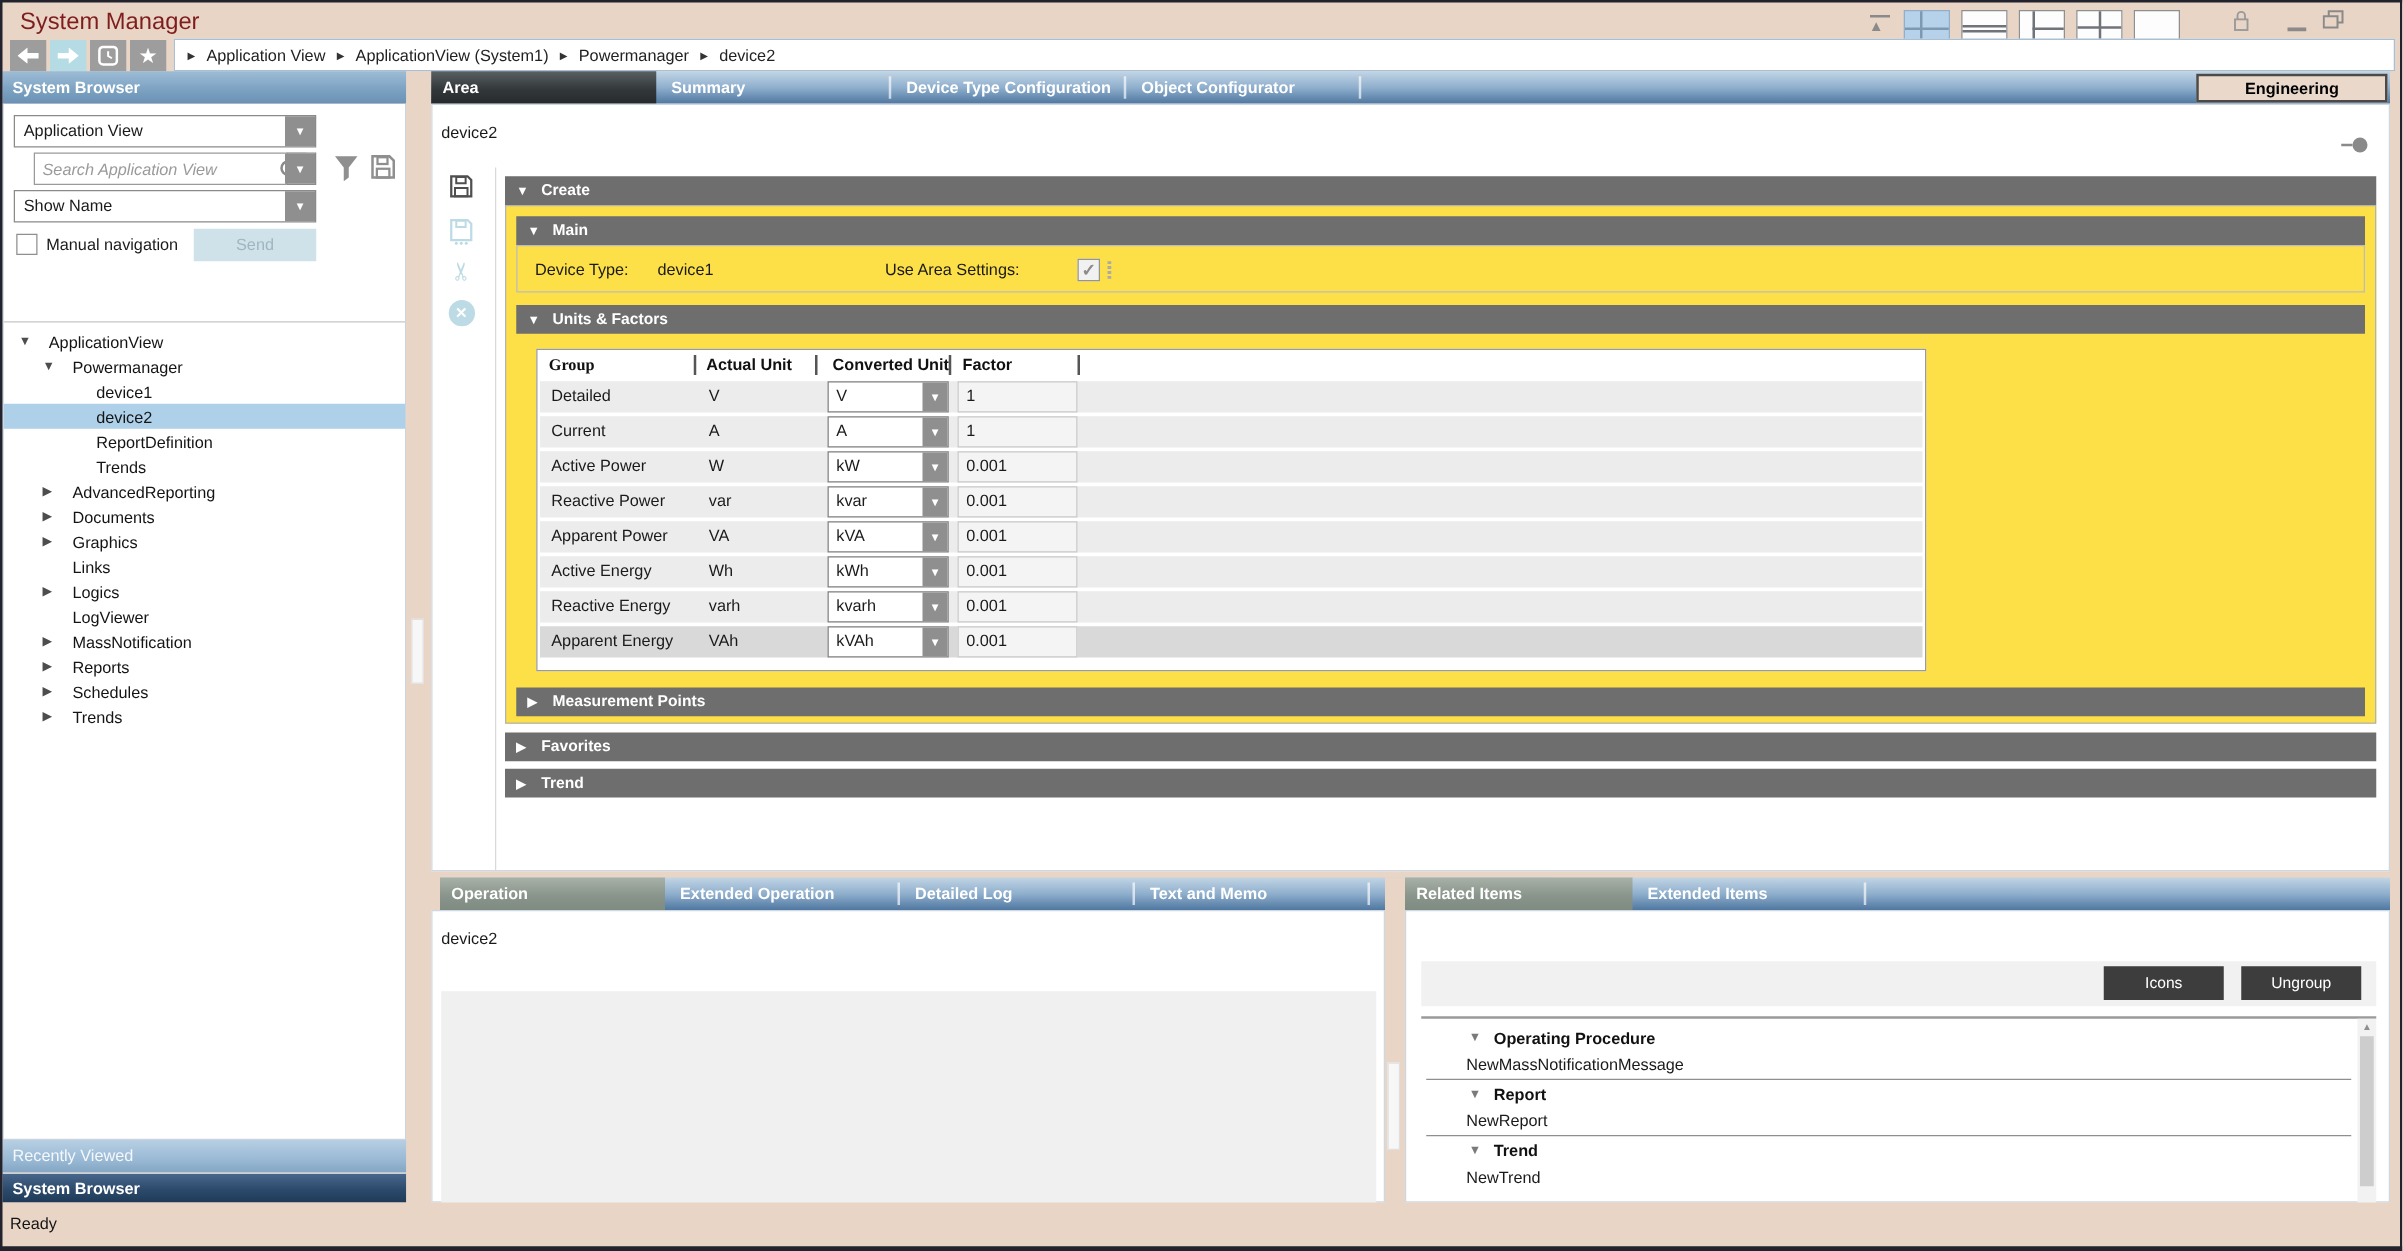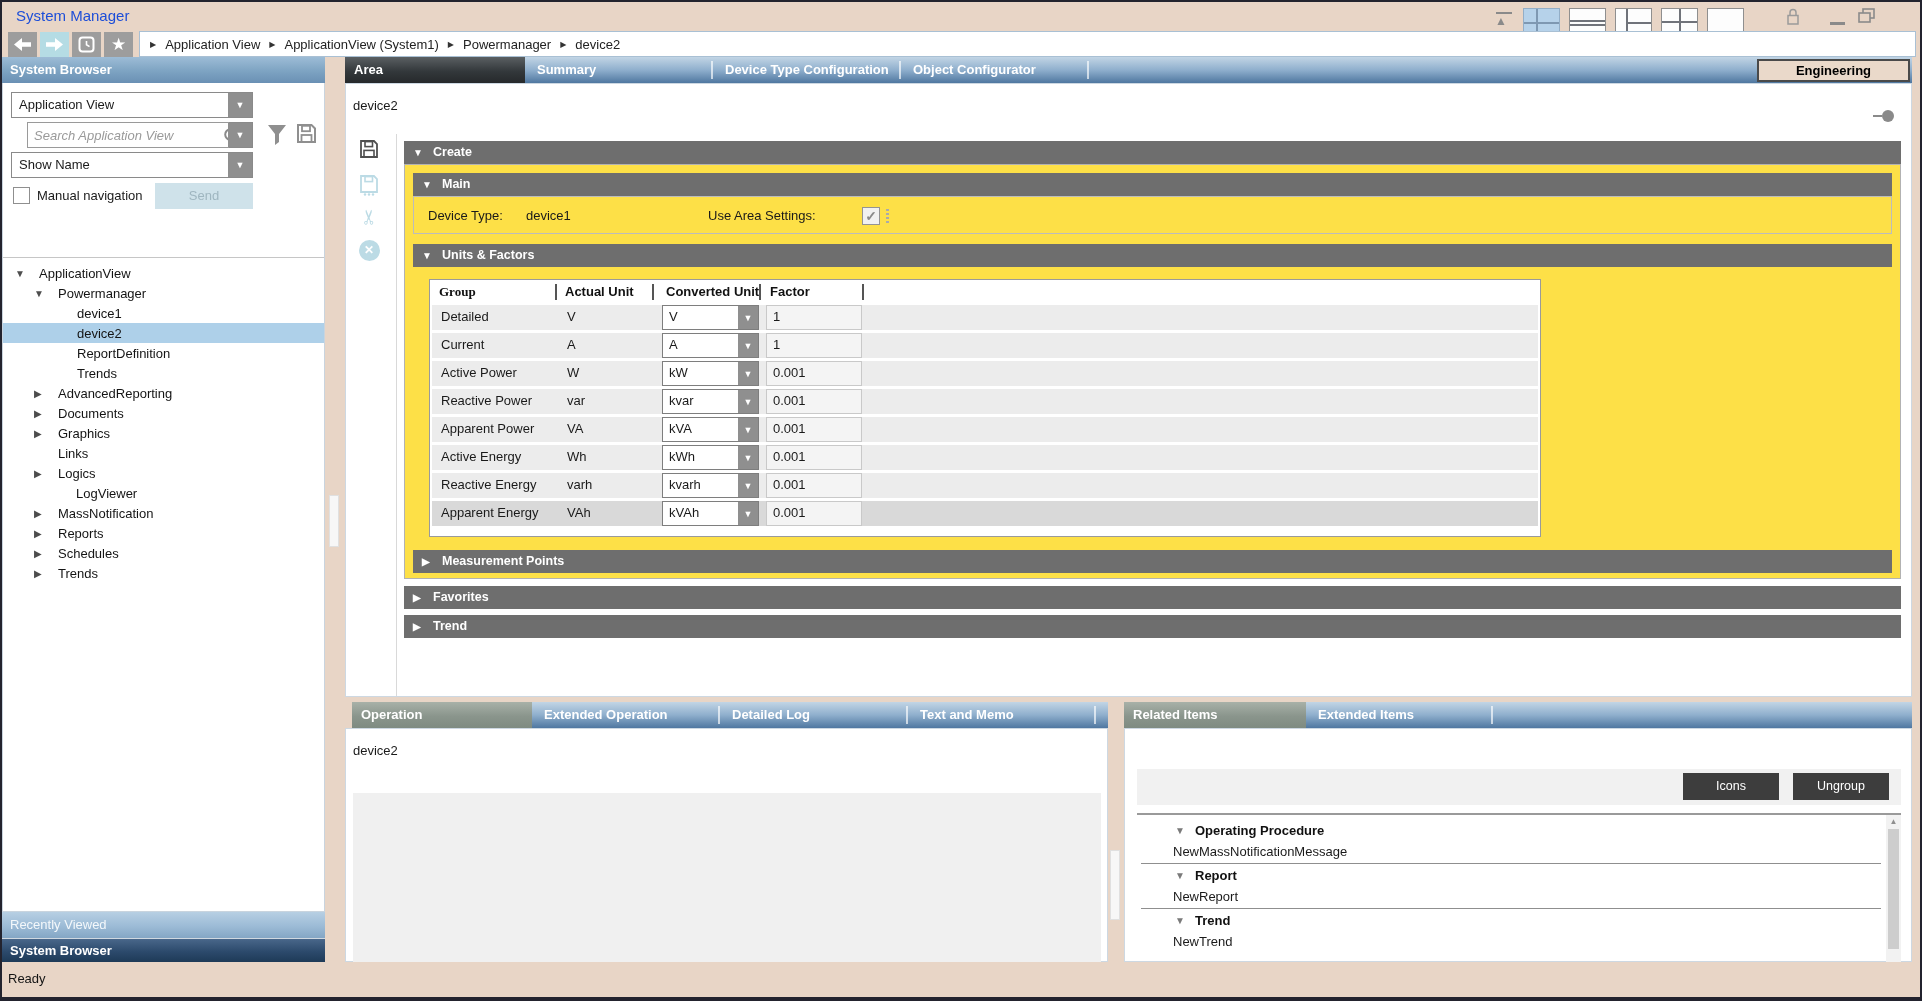--- a/index.html
+++ b/index.html
@@ -1,21 +1,21 @@
 <!DOCTYPE html>
 <html><head>
 <meta charset="utf-8">
 <style>
 *{margin:0;padding:0;box-sizing:border-box;font-family:"Liberation Sans",sans-serif}
 html,body{width:1922px;height:1001px;overflow:hidden;background:#e8d5c6}
 #win{position:relative;width:1922px;height:1001px;background:#e8d5c6;overflow:hidden}
 .abs{position:absolute}
 .edge{position:absolute;background:#23232e;z-index:50}
 
-.win-title{left:16px;top:7px;font-size:15px;color:#1d4ed8}
+.win-title{left:16px;top:7px;font-size:19px;color:#7f1d1d}
 .lt{position:absolute;top:8px;width:37px;height:24px;background:#fdfdfd;border:1px solid #8f8f8f;display:inline-block}
 .lt.sel{background:#b6d2ea;border-color:#93aec7}
 .lt i{position:absolute;background:#70737a}
 .lt.sel i{background:#7e98b2}
 .lt i.v{top:0;bottom:0;width:2px}
 .lt i.h{left:0;right:0;height:2px}
 .lt-collapse{position:absolute;top:12px;width:20px;height:16px}
 .lt-collapse .bar{position:absolute;top:0;left:2px;width:16px;height:2px;background:#8a8a8a}
 .lt-collapse .tri{position:absolute;top:2px;left:1px;font-size:12px;color:#8a8a8a;line-height:14px}
 .tb-min{position:absolute;top:22px;width:15px;height:3px;background:#8a8a8a}
@@ -244,21 +244,21 @@
           <span class="tree-label">Graphics</span>
         </div>
         <div class="tree-row" style="padding-left: 31px;">
           <span class="tree-arrow"></span>
           <span class="tree-label">Links</span>
         </div>
         <div class="tree-row" style="padding-left: 31px;">
           <span class="tree-arrow">▶</span>
           <span class="tree-label">Logics</span>
         </div>
-        <div class="tree-row" style="padding-left: 49px;">
+        <div class="tree-row" style="padding-left: 31px;">
           <span class="tree-arrow"></span>
           <span class="tree-label">LogViewer</span>
         </div>
         <div class="tree-row" style="padding-left: 31px;">
           <span class="tree-arrow">▶</span>
           <span class="tree-label">MassNotification</span>
         </div>
         <div class="tree-row" style="padding-left: 31px;">
           <span class="tree-arrow">▶</span>
           <span class="tree-label">Reports</span>

